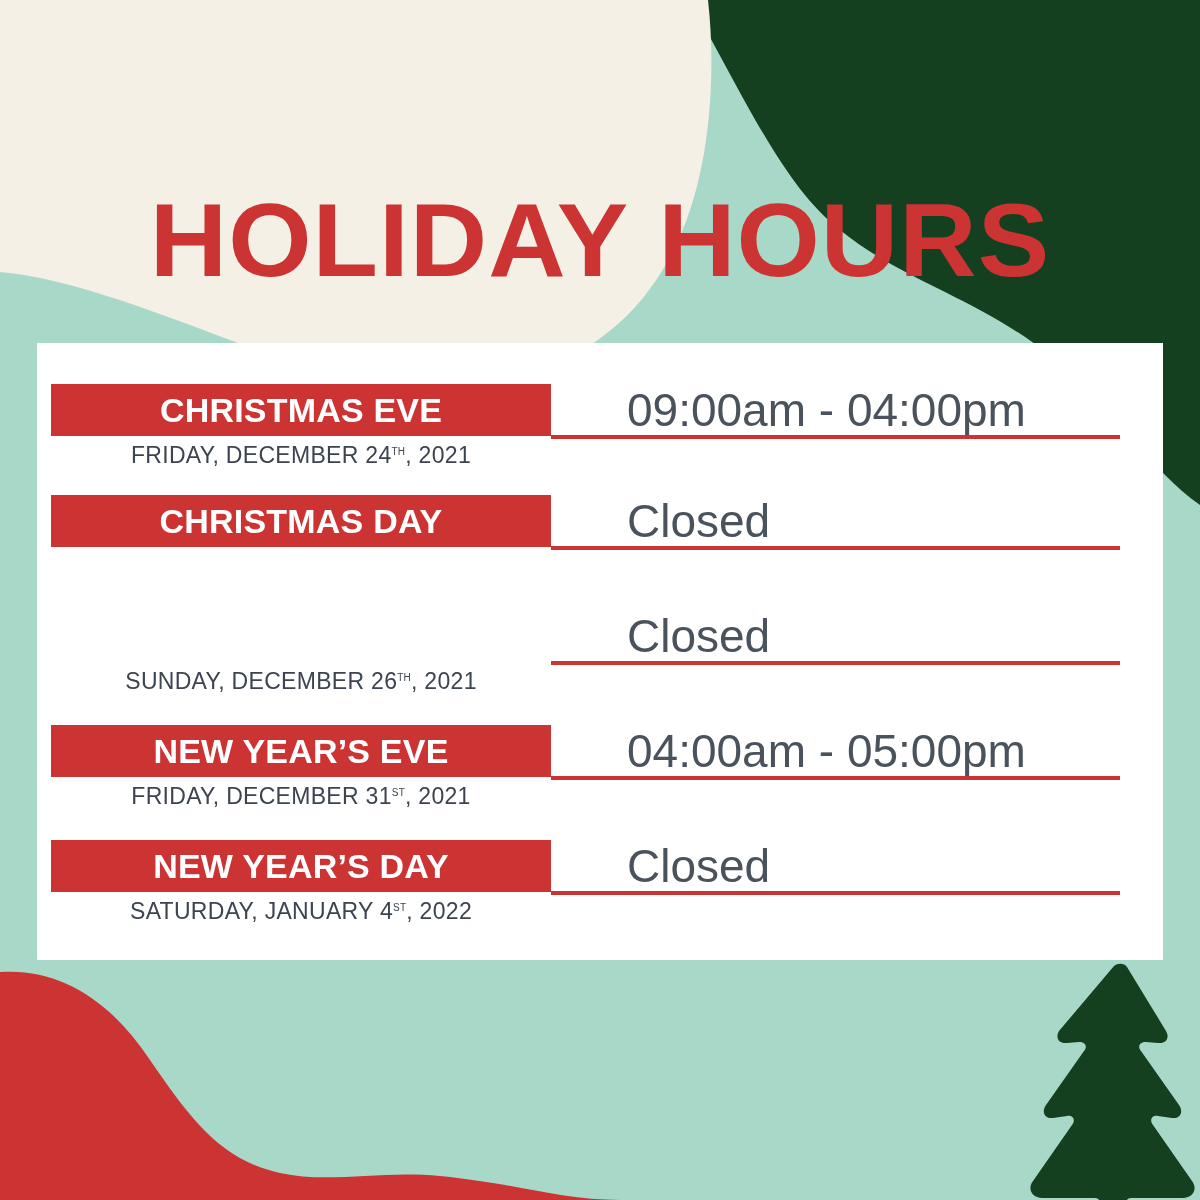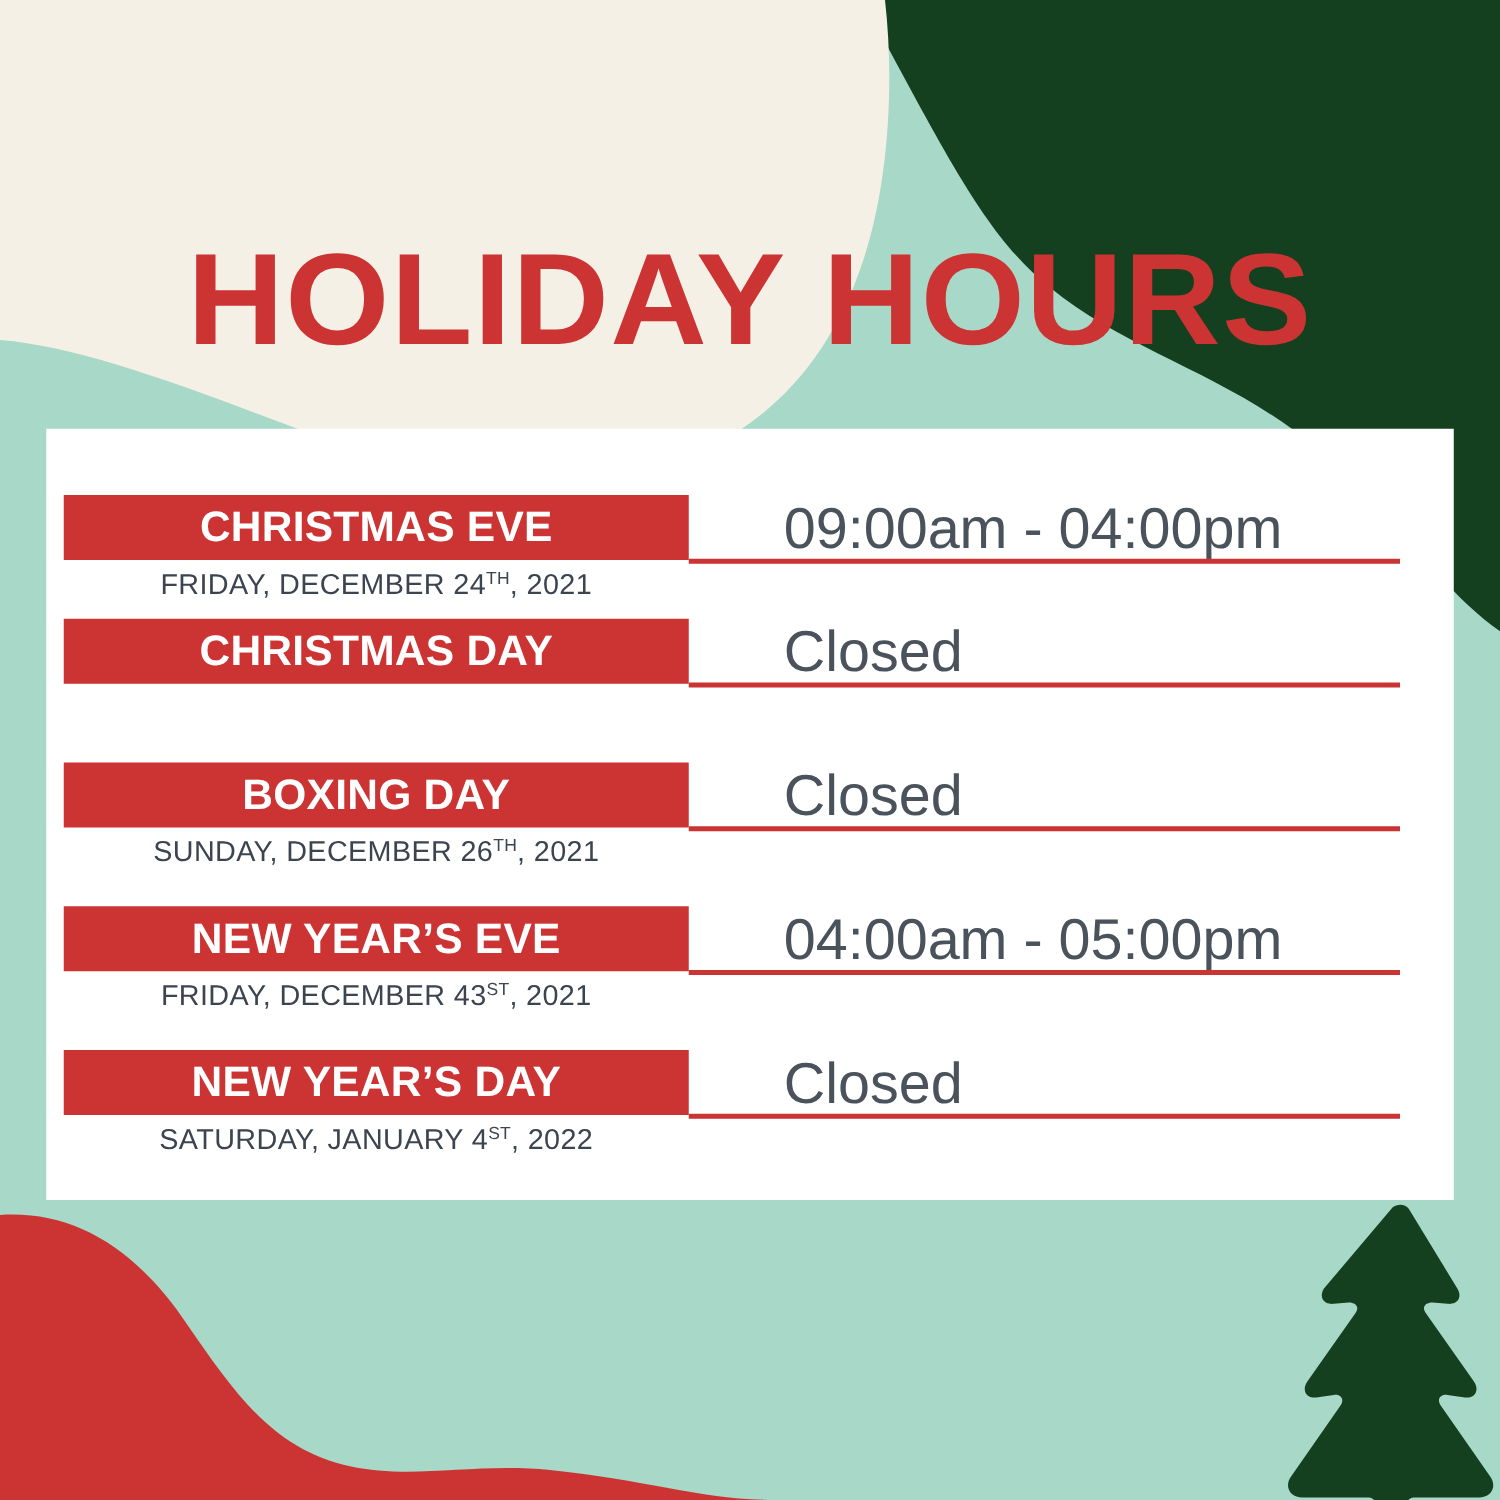--- a/index.html
+++ b/index.html
@@ -92,21 +92,21 @@
     width: 500px;
     text-align: center;
     font-family: "Liberation Sans", sans-serif;
     font-weight: normal;
     font-size: 23px;
     letter-spacing: 0.3px;
     color: #3C4450;
     white-space: nowrap;
   }
   .date sup {
-    font-size: 14px;
+    font-size: 10px;
     vertical-align: 8px;
     letter-spacing: 0.2px;
   }
 
   
   .hours {
     position: absolute;
     left: 590px;
     top: 38px;
     width: 520px;
@@ -182,56 +182,53 @@
                C 1088,1114 1085,1110 1079,1110
                L 1067,1111
                C 1059,1112 1055,1106 1059,1099 Z" fill="#14401F" transform="translate(0,-68)"></path>
     </g>
   </svg>
 
   <div class="title">HOLIDAY HOURS</div>
 
   <div class="card">
 
-    <div class="row" style="top:16px;">
+    <div class="row" style="top:4px;">
       <div class="banner">
         <span class="banner-label">CHRISTMAS EVE</span>
       </div>
       <div class="date">
         <span>FRIDAY, DECEMBER 24</span><sup>TH</sup><span>, 2021</span>
       </div>
       <div class="hours">09:00am - 04:00pm</div>
       <div class="rule"></div>
     </div>
 
     <div class="row" style="top:115px;">
       <div class="banner">
         <span class="banner-label">CHRISTMAS DAY</span>
       </div>
       <div class="hours">Closed</div>
       <div class="rule"></div>
     </div>
 
     <div class="row" style="top:230px;">
-      <div class="banner">
-        <span class="banner-label">BOXING DAY</span>
-      </div>
       <div class="date">
         <span>SUNDAY, DECEMBER 26</span><sup>TH</sup><span>, 2021</span>
       </div>
       <div class="hours">Closed</div>
       <div class="rule"></div>
     </div>
 
     <div class="row" style="top:345px;">
       <div class="banner">
         <span class="banner-label">NEW YEAR’S EVE</span>
       </div>
       <div class="date">
-        <span>FRIDAY, DECEMBER 43</span><sup>ST</sup><span>, 2021</span>
+        <span>FRIDAY, DECEMBER 31</span><sup>ST</sup><span>, 2021</span>
       </div>
       <div class="hours">04:00am - 05:00pm</div>
       <div class="rule"></div>
     </div>
 
     <div class="row" style="top:460px;">
       <div class="banner">
         <span class="banner-label">NEW YEAR’S DAY</span>
       </div>
       <div class="date">

